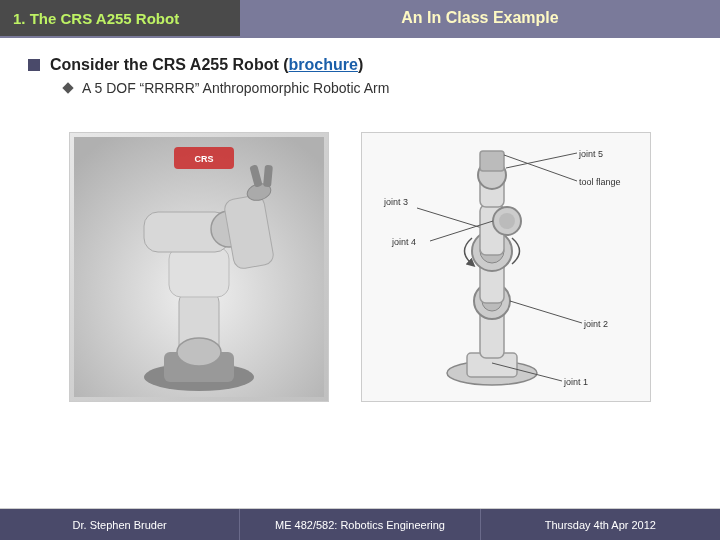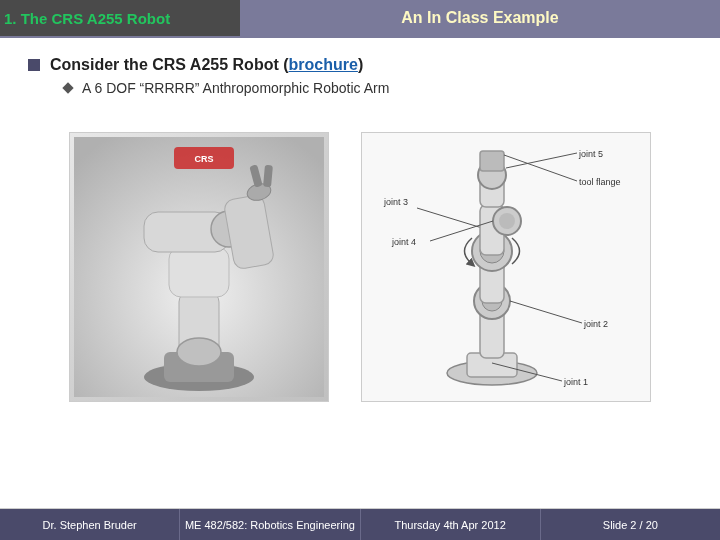--- a/index.html
+++ b/index.html
@@ -13,24 +13,24 @@
     }
 
     
     .header {
       display: flex;
       height: 36px;
       width: 100%;
     }
     .header-left {
       background: #4a4a4a;
-      color: #22c55e;
+      color: #bef264;
       font-size: 15px;
       font-weight: bold;
-      padding: 0 4px;
+      padding: 0 13px;
       display: flex;
       align-items: center;
       width: 240px;
       flex-shrink: 0;
     }
     .header-right {
       background: #7a7a9a;
       color: #fef9c3;
       font-size: 16px;
       font-weight: bold;
@@ -174,21 +174,21 @@
 
   <div class="main-bullet">
     <div class="bullet-square"></div>
     <div class="main-text">
       <span>Consider the CRS A255 Robot (</span><a href="#">brochure</a><span>)</span>
     </div>
   </div>
 
   <div class="sub-bullet">
     <div class="sub-diamond"></div>
-    <div class="sub-text">A 6 DOF “RRRRR” Anthropomorphic Robotic Arm</div>
+    <div class="sub-text">A 5 DOF “RRRRR” Anthropomorphic Robotic Arm</div>
   </div>
 </div>
 
 <div class="images-area">
 
   <div class="robot-photo">
     <svg width="250" height="260" viewBox="0 0 250 260">
 
       <defs>
         <radialGradient id="bgGrad" cx="50%" cy="60%" r="70%">
@@ -278,16 +278,13 @@
 <div class="footer">
   <div class="footer-cell">
     <span>Dr. Stephen Bruder</span>
   </div>
   <div class="footer-cell">
     <span>ME 482/582: Robotics Engineering</span>
   </div>
   <div class="footer-cell">
     <span>Thursday 4th Apr 2012</span>
   </div>
-  <div class="footer-cell">
-    <span>Slide 2 / 20</span>
-  </div>
 </div>
 
 </body></html>

